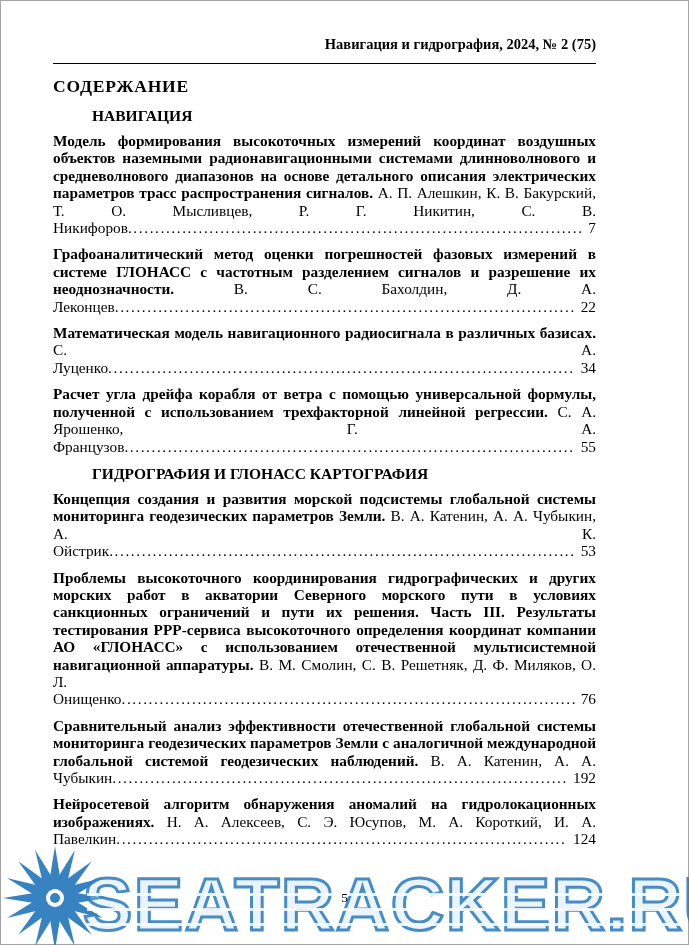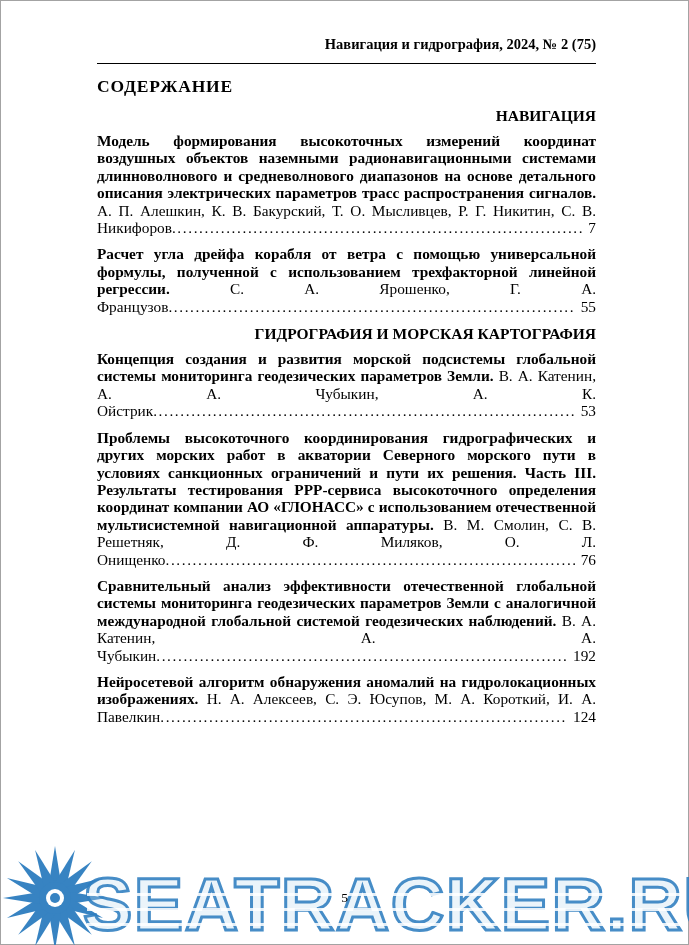--- a/index.html
+++ b/index.html
@@ -7,21 +7,21 @@
   body {
     width: 689px; height: 945px;
     position: relative;
     font-family: "Liberation Serif", "DejaVu Serif", serif;
     color: #000;
     overflow: hidden;
   }
   .page {
     position: absolute; inset: 0;
     border: 1px solid #a3a3a3;
-    padding: 34px 92px 0 96px;
+    padding: 34px 92px 0 52px;
     background: #fff;
   }
   .journal-header {
     text-align: right;
     font-weight: bold;
     font-size: 14.5px;
     line-height: 19px;
   }
   .header-rule {
     border-top: 1.5px solid #000;
@@ -32,21 +32,20 @@
     font-size: 17.5px;
     font-weight: bold;
     letter-spacing: 0.8px;
     margin: 12px 0 4px 0;
   }
   .section-heading {
     font-size: 15.5px;
     font-weight: bold;
     padding-left: 39px;
     margin: 10px 0 7px 0;
-    text-align: right;
   }
   .entry {
     font-size: 15.3px;
     line-height: 17.4px;
     text-align: justify;
     overflow: hidden;
     position: relative;
     margin-bottom: 9px;
   }
   .etitle { font-weight: bold; }
@@ -118,29 +117,37 @@
 
   <h1 class="toc-title">СОДЕРЖАНИЕ</h1>
 
   <h2 class="section-heading">НАВИГАЦИЯ</h2>
 
   <p class="entry">
     <span class="etitle">Модель формирования высокоточных измерений координат воздушных объектов наземными радионавигационными системами длинноволнового и средневолнового диапазонов на основе детального описания электрических параметров трасс распространения сигналов.</span>
     <span class="eauthors">А. П. Алешкин, К. В. Бакурский, Т. О. Мысливцев, Р. Г. Никитин, С. В. Никифоров</span><span class="epage">7</span><span class="dots"></span>
   </p>
 
+  <p class="entry">
+    <span class="etitle">Графоаналитический метод оценки погрешностей фазовых измерений в системе ГЛОНАСС с частотным разделением сигналов и разрешение их неоднозначности.</span>
+    <span class="eauthors">В. С. Бахолдин, Д. А. Леконцев</span><span class="epage">22</span><span class="dots"></span>
+  </p>
 
+  <p class="entry">
+    <span class="etitle">Математическая модель навигационного радиосигнала в различных базисах.</span>
+    <span class="eauthors">С. А. Луценко</span><span class="epage">34</span><span class="dots"></span>
+  </p>
 
 
   <p class="entry">
     <span class="etitle">Расчет угла дрейфа корабля от ветра с помощью универсальной формулы, полученной с использованием трехфакторной линейной регрессии.</span>
     <span class="eauthors">С. А. Ярошенко, Г. А. Французов</span><span class="epage">55</span><span class="dots"></span>
   </p>
 
-  <h2 class="section-heading">ГИДРОГРАФИЯ И МОРСКАЯ КАРТОГРАФИЯ</h2>
+  <h2 class="section-heading">ГИДРОГРАФИЯ И ГЛОНАСС КАРТОГРАФИЯ</h2>
 
   <p class="entry">
     <span class="etitle">Концепция создания и развития морской подсистемы глобальной системы мониторинга геодезических параметров Земли.</span>
     <span class="eauthors">В. А. Катенин, А. А. Чубыкин, А. К. Ойстрик</span><span class="epage">53</span><span class="dots"></span>
   </p>
 
   <p class="entry">
     <span class="etitle">Проблемы высокоточного координирования гидрографических и других морских работ в акватории Северного морского пути в условиях санкционных ограничений и пути их решения. Часть III. Результаты тестирования PPP-сервиса высокоточного определения координат компании АО «ГЛОНАСС» с использованием отечественной мультисистемной навигационной аппаратуры.</span>
     <span class="eauthors">В. М. Смолин, С. В. Решетняк, Д. Ф. Миляков, О. Л. Онищенко</span><span class="epage">76</span><span class="dots"></span>
   </p>

